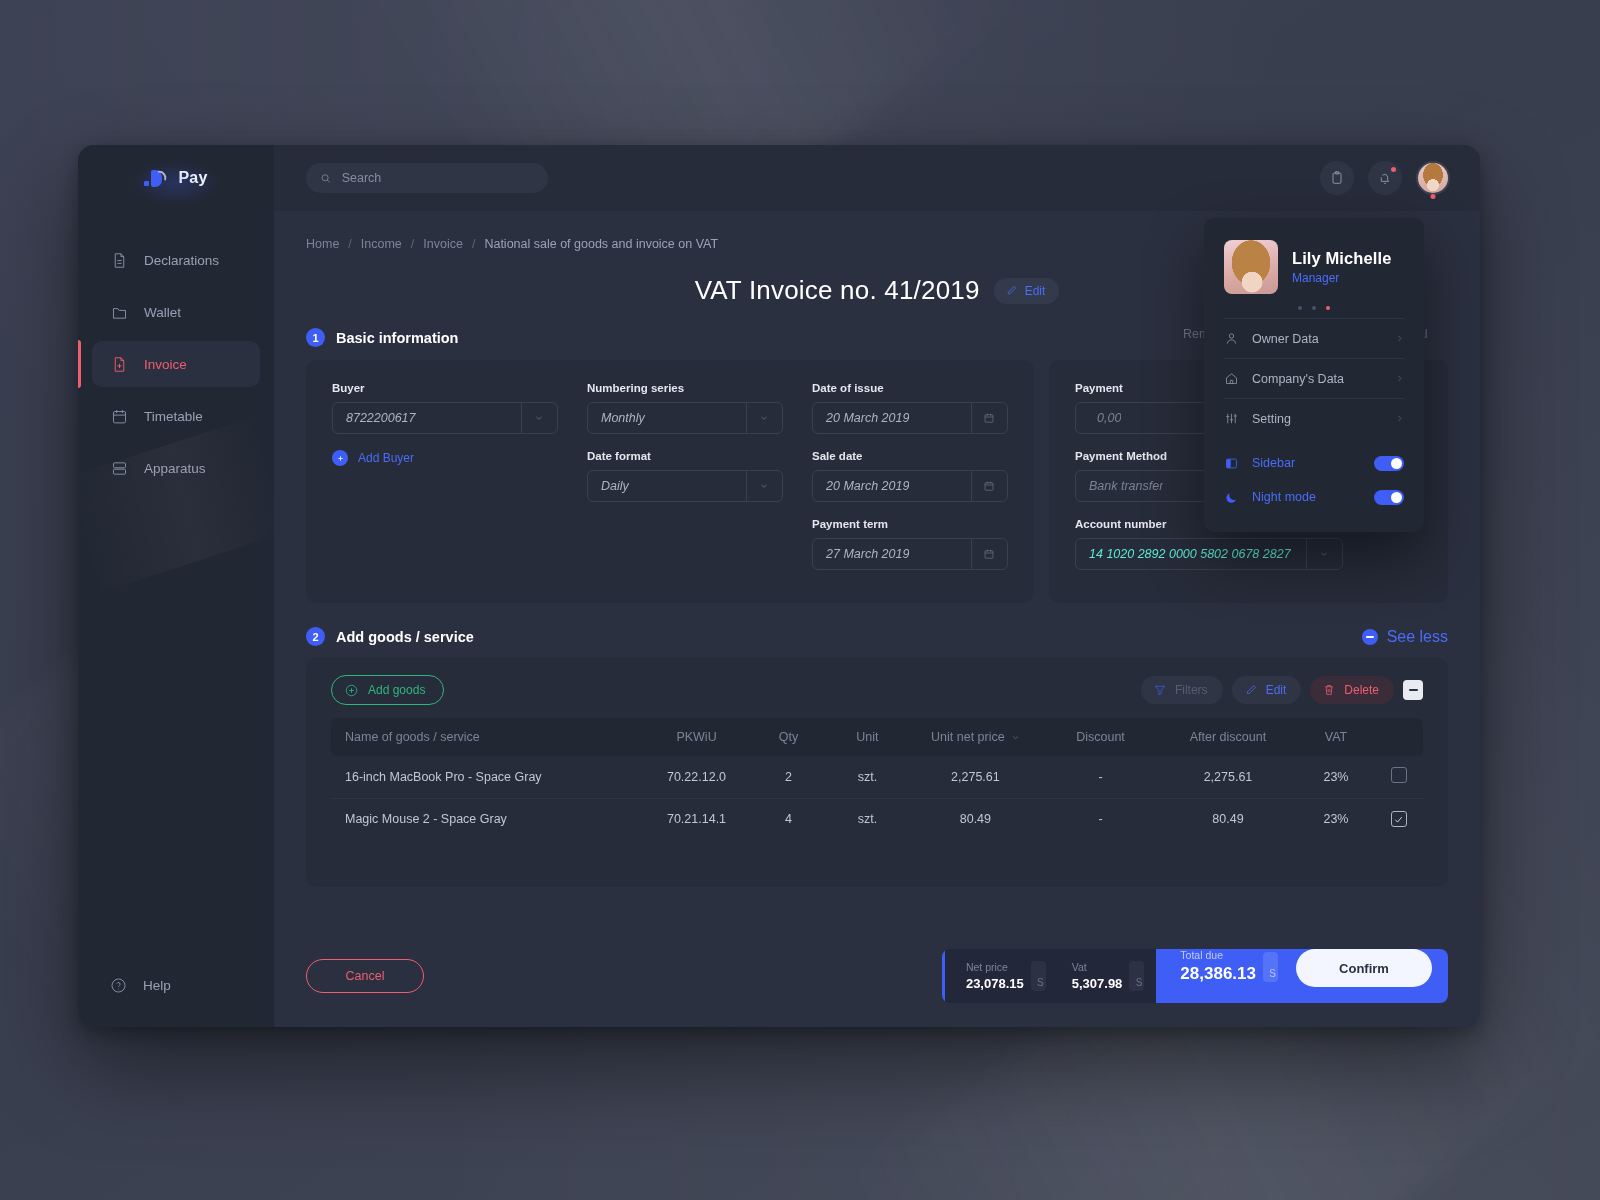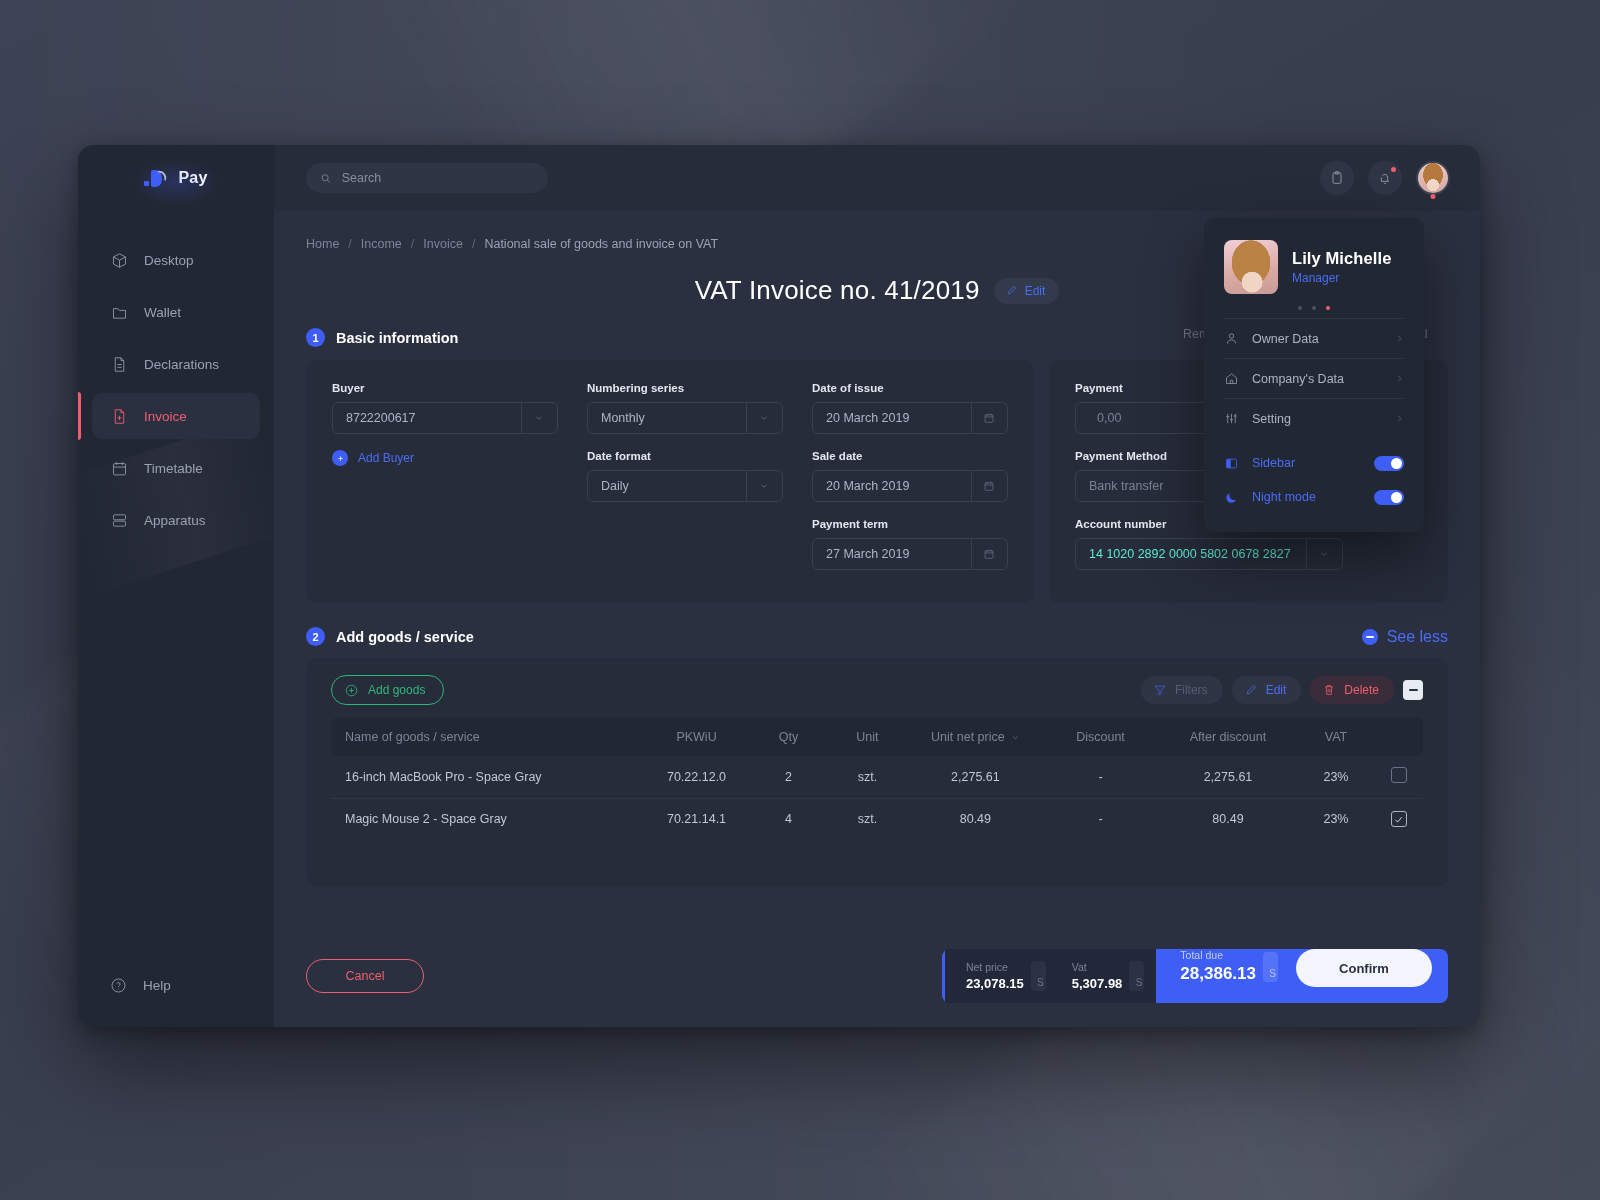--- a/index.html
+++ b/index.html
@@ -139,21 +139,21 @@
   .tab.active{ color:#3f5ef5; font-weight:600;}
   .tab.active:after{content:"";position:absolute;left:50%;transform:translateX(-50%);bottom:0;width:52px;height:3px;border-radius:2px;background:#3f5ef5;}
 
   .grid3{display:grid;grid-template-columns:226px 196px 196px;gap:0 29px;}
   .fld{ margin-bottom:16px;}
   .fld-label{font-size:11.5px;color:#e4e7ef;font-weight:700;margin-bottom:8px;}
   .inp{
     height:32px;border:1px solid #39404f;border-radius:6px;background:transparent;
     display:flex;align-items:center;padding:0 2px 0 13px;color:#aeb4c4;font-size:12.5px;position:relative;
   }
-  .inp .val{ white-space:nowrap; overflow:hidden;}
+  .inp .val{ white-space:nowrap; overflow:hidden;font-style:italic;}
   .inp .caret{ margin-left:auto; width:34px; height:30px; display:flex;align-items:center;justify-content:center; border-left:1px solid #39404f;}
   .inp .caret svg{width:10px;height:10px;stroke:#7b8295;fill:none;stroke-width:1.6;}
   .inp .cal{ margin-left:auto; width:34px; height:30px; display:flex;align-items:center;justify-content:center; border-left:1px solid #39404f;}
   .inp .cal svg{width:12px;height:12px;stroke:#7b8295;fill:none;stroke-width:1.2;}
   .inp.plain{ padding-right:13px;padding-left:21px;}
 
   .add-buyer{display:flex;align-items:center;gap:10px;color:#4a6cf7;font-size:12px;cursor:pointer;margin-top:2px;}
   .plus-circ{width:16px;height:16px;border-radius:50%;background:#3f5ef5;display:flex;align-items:center;justify-content:center;}
   .plus-circ:before{content:"";position:absolute;}
   .plus-circ svg{width:9px;height:9px;stroke:#fff;stroke-width:2;fill:none;}
@@ -275,43 +275,34 @@
         <span class="dot"></span>
           <span class="flag"></span>
       </div>
       <div class="logo-text">Pay</div>
     </div>
 
     <nav class="nav">
       <div class="nav-item">
         <span class="ico">
           <svg viewBox="0 0 24 24">
-              <path d="M12 2.5 20.5 7v10L12 21.5 3.5 17V7z"></path>
-              <path d="M3.5 7 12 11.5 20.5 7M12 11.5V21.5"></path>
+              <path d="M6 2.5h8l4 4v15H6z"></path>
+              <path d="M14 2.5v4h4"></path>
+              <path d="M9 12h6M9 16h6"></path>
             </svg>
         </span>
-        <span>Desktop</span>
+        <span>Declarations</span>
       </div>
       <div class="nav-item">
         <span class="ico">
           <svg viewBox="0 0 24 24">
               <path d="M3.5 6.5h6l2 2.5h9v11h-17z"></path>
             </svg>
         </span>
         <span>Wallet</span>
-      </div>
-      <div class="nav-item">
-        <span class="ico">
-          <svg viewBox="0 0 24 24">
-              <path d="M6 2.5h8l4 4v15H6z"></path>
-              <path d="M14 2.5v4h4"></path>
-              <path d="M9 12h6M9 16h6"></path>
-            </svg>
-        </span>
-        <span>Declarations</span>
       </div>
       <div class="nav-item active">
         <span class="rail"></span>
         <span class="ico">
           <svg viewBox="0 0 24 24">
               <path d="M6 2.5h8l4 4v15H6z"></path>
               <path d="M14 2.5v4h4"></path>
               <path d="M12 11v6M9 14h6"></path>
             </svg>
         </span>

